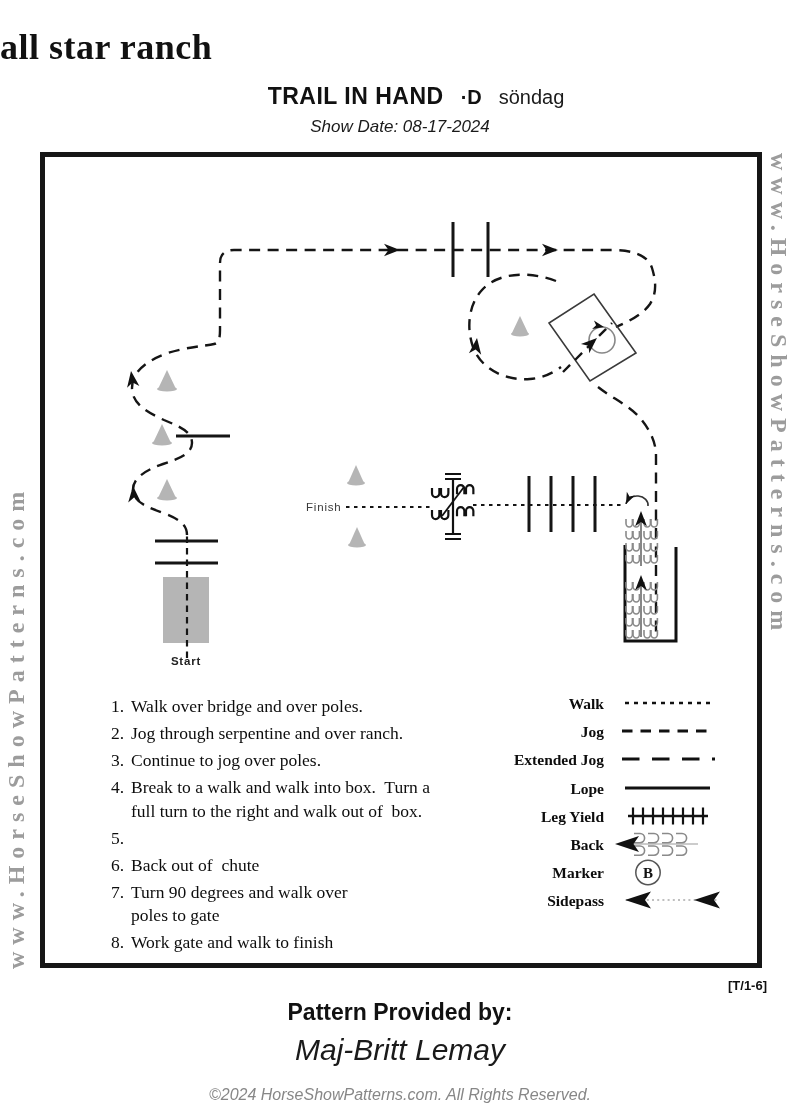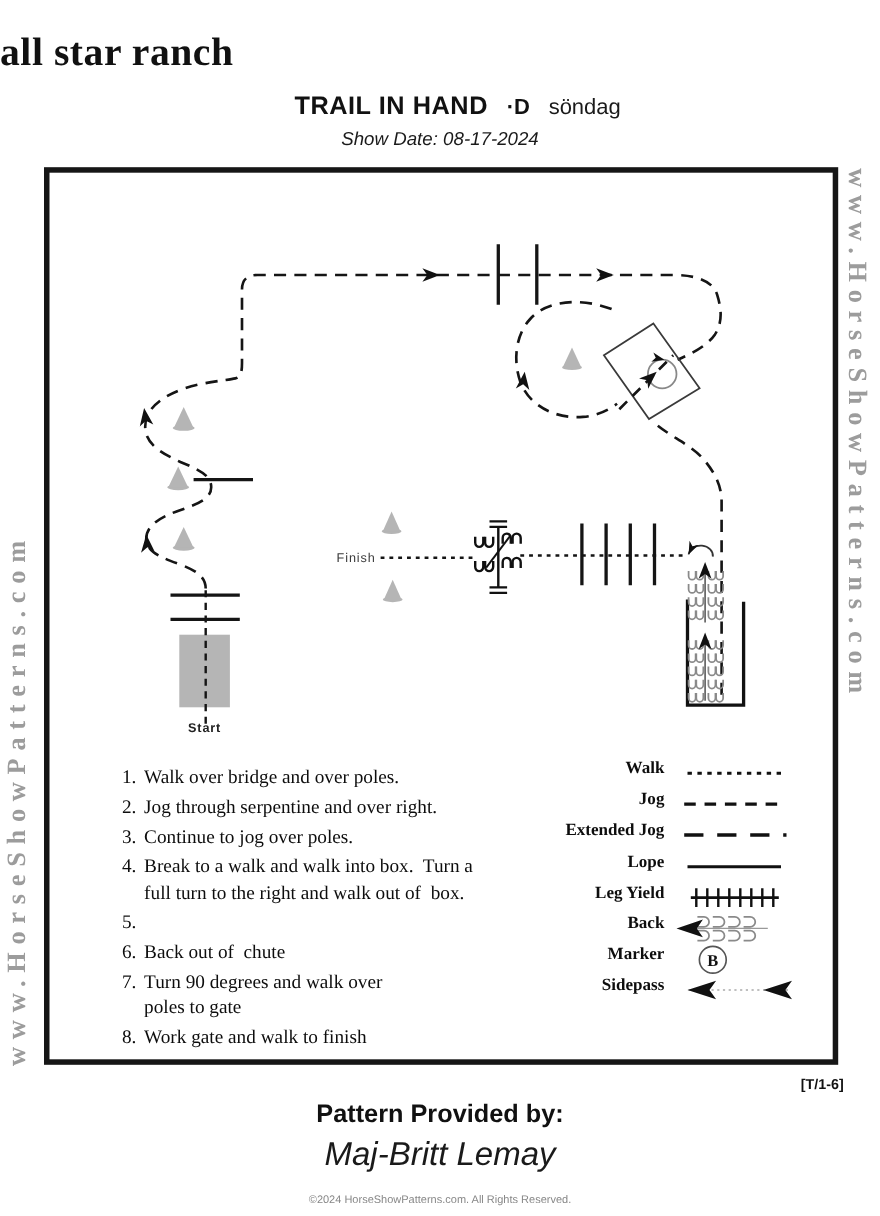--- a/index.html
+++ b/index.html
@@ -20,28 +20,28 @@
   
   #arena{left:40px;top:152px;width:722px;height:816px;border:5px solid #161616;box-sizing:border-box;background:#fff;}
   #pattern-svg{position:absolute;left:0;top:0;width:712px;height:806px;}
   
   #instructions{left:55px;top:538px;width:380px;font-family:"Liberation Serif",serif;font-size:17.5px;color:#0d0d0d;}
   .ins-row{display:flex;line-height:23.5px;margin-bottom:3.5px;}
   .ins-num{width:24px;text-align:right;margin-right:7px;flex:none;}
   .ins-text{white-space:pre-wrap;}
   
   #legend{left:429px;top:533px;width:278px;}
-  .lrow{display:flex;align-items:flex-start;height:28.2px;}
+  .lrow{display:flex;align-items:center;height:28.2px;}
   .llabel{width:130px;text-align:right;font-family:"Liberation Serif",serif;font-weight:bold;font-size:15.5px;color:#0d0d0d;flex:none;}
   .lsym{width:110px;height:28px;margin-left:8px;flex:none;}
   
   #pattern-code{top:978px;right:33px;font-weight:bold;font-size:13px;}
   #provided-label{top:999px;left:0;width:100%;text-align:center;font-weight:bold;font-size:23px;}
   #provided-name{top:1033px;left:0;width:100%;text-align:center;font-style:italic;font-size:30px;color:#1a1a1a;}
-  #copyright{top:1086px;left:0;width:100%;text-align:center;font-size:10px;color:#878787;}
+  #copyright{top:1086px;left:0;width:100%;text-align:center;font-style:italic;font-size:16px;color:#878787;}
 </style>
 </head>
 <body>
 
 <div class="abs" id="ranch-title">all star ranch</div>
 <div class="abs" id="subtitle-row">
   <span id="event-title">TRAIL IN HAND</span>
   <span id="division">·D</span>
   <span id="day-name">söndag</span>
 </div>
@@ -159,21 +159,21 @@
     <text x="306" y="511" font-size="11.5" letter-spacing="0.8" fill="#3a3a3a">Finish</text>
   </svg>
 
   <div class="abs" id="instructions">
     <div class="ins-row">
         <span class="ins-num">1.</span>
         <span class="ins-text">Walk over bridge and over poles.</span>
       </div>
     <div class="ins-row">
         <span class="ins-num">2.</span>
-        <span class="ins-text">Jog through serpentine and over right.</span>
+        <span class="ins-text">Jog through serpentine and over ranch.</span>
       </div>
     <div class="ins-row">
         <span class="ins-num">3.</span>
         <span class="ins-text">Continue to jog over poles.</span>
       </div>
     <div class="ins-row">
         <span class="ins-num">4.</span>
         <span class="ins-text">Break to a walk and walk into box.  Turn a
 full turn to the right and walk out of  box.</span>
       </div>

